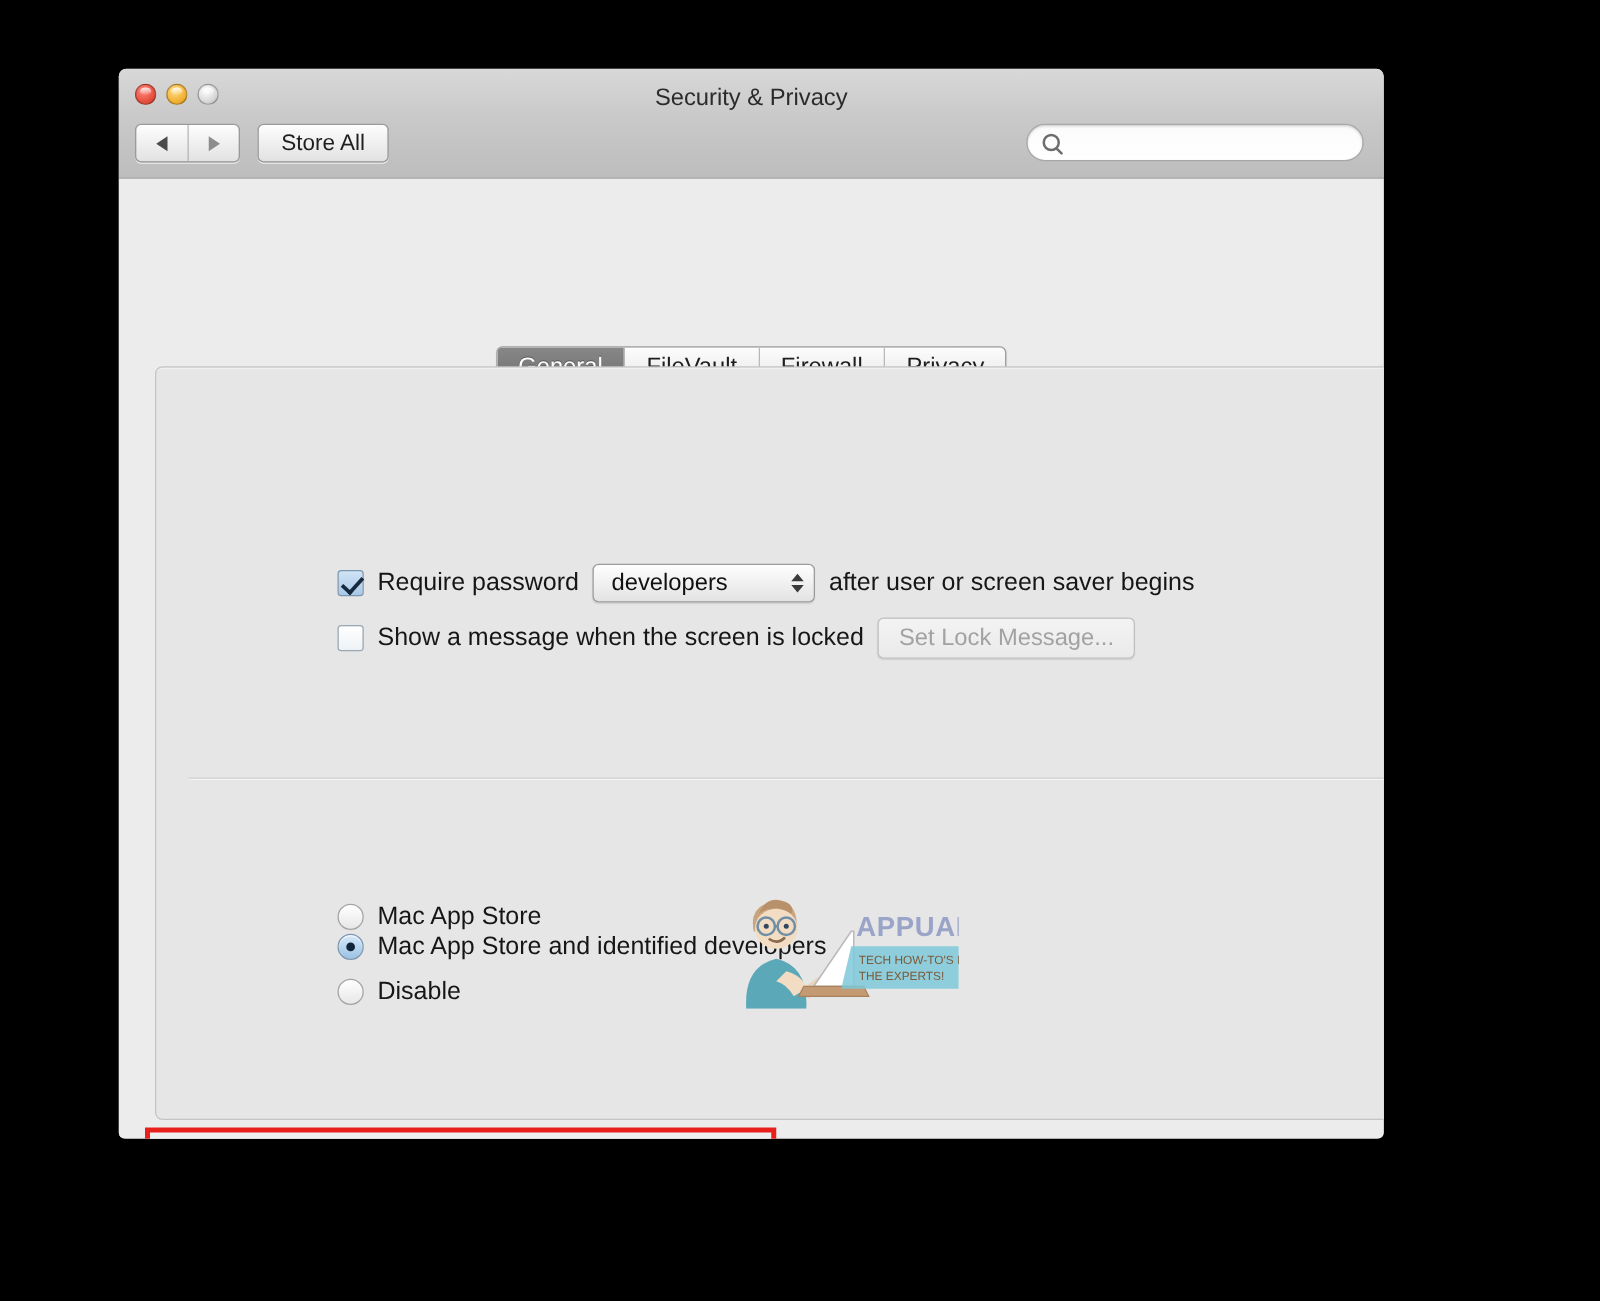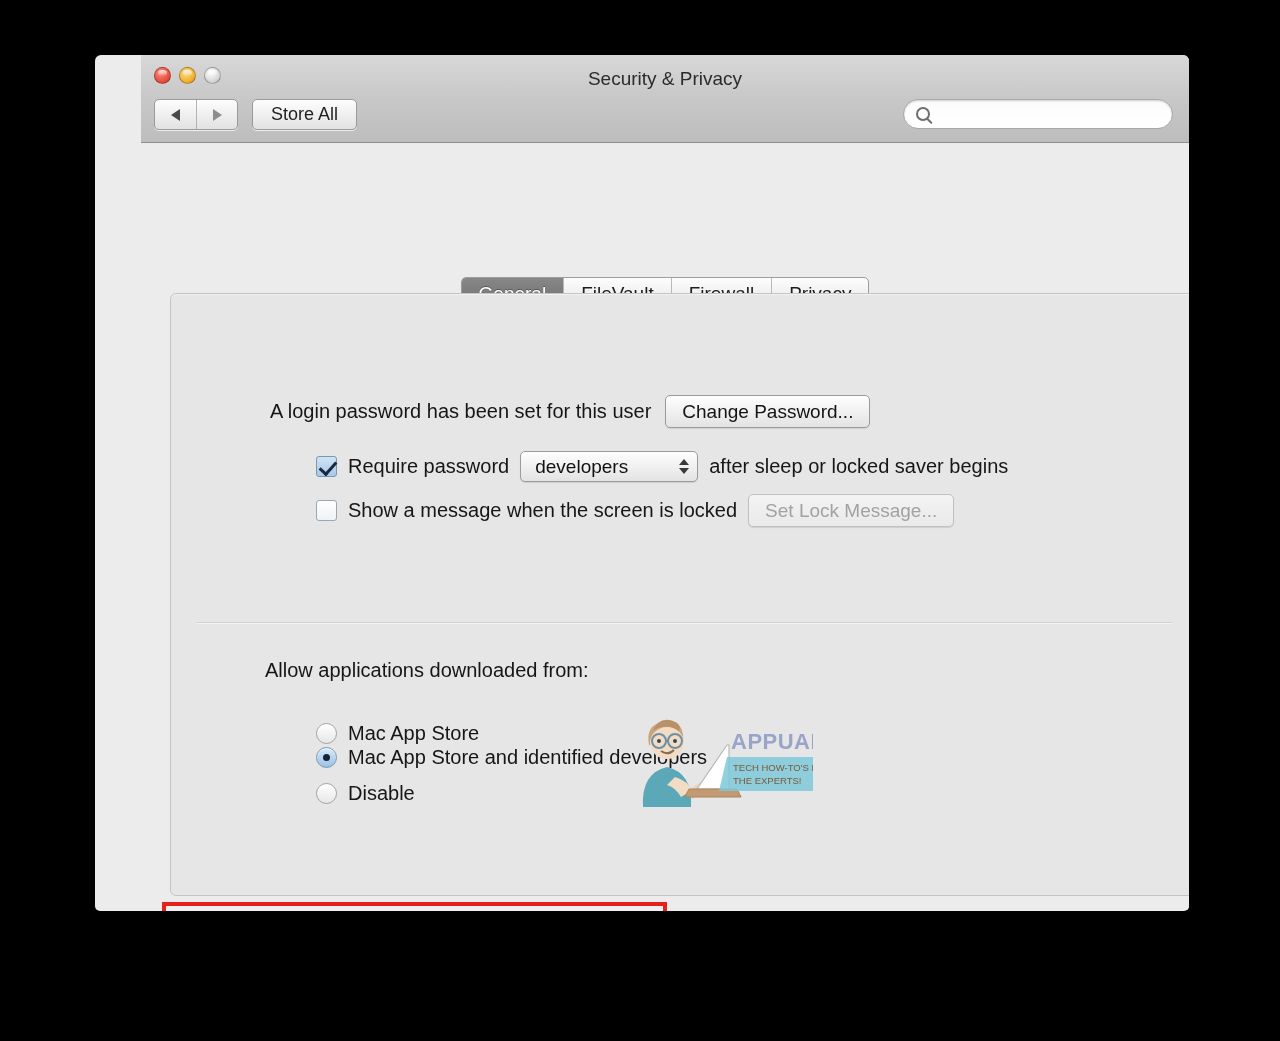--- a/index.html
+++ b/index.html
@@ -9,26 +9,25 @@
     width: 1280px; height: 1041px;
     background: #000;
     font-family: "Liberation Sans", sans-serif;
     overflow: hidden;
   }
 
   
   .window {
     position: absolute;
     left: 95px; top: 55px;
-    width: 1094px; height: 856px;
+    width: 1012px; height: 856px;
     background: #ececec;
     border-radius: 6px 6px 5px 5px;
     box-shadow: 0 5px 22px rgba(0,0,0,0.55);
     overflow: hidden;
-    padding-left: 46px;
   }
 
   
   .toolbar {
     position: relative;
     height: 88px;
     background: linear-gradient(to bottom, #d8d8d8 0%, #c9c9c9 45%, #bdbdbd 100%);
     border-bottom: 1px solid #8e8e8e;
   }
   .traffic {
@@ -298,48 +297,43 @@
       <div class="tabs">
         <div class="tab active">General</div>
         <div class="tab">FileVault</div>
         <div class="tab">Firewall</div>
         <div class="tab">Privacy</div>
       </div>
     </div>
 
     <div class="panel">
 
-      <div class="row-pass">
-        <span class="lbl">A login password has been set for this user</span>
-        <span class="btn">Change Password...</span>
-      </div>
 
       <div class="check-row r1">
         <span class="cbox on"></span>
         <span class="lbl">Require password</span>
         <span class="popup">
           <span>developers</span>
           <span class="steppers">
             <span class="st-up"></span>
               <span class="st-dn"></span>
           </span>
         </span>
-        <span class="lbl">after sleep or locked saver begins</span>
+        <span class="lbl">after user or screen saver begins</span>
       </div>
 
       <div class="check-row r2">
         <span class="cbox"></span>
         <span class="lbl">Show a message when the screen is locked</span>
         <span class="btn disabled">Set Lock Message...</span>
       </div>
 
 
       <div class="divider"></div>
 
-      <div class="lbl allow-label">Allow applications downloaded from:</div>
 
       <div class="radio-row rr1">
         <span class="radio"></span>
         <span class="lbl">Mac App Store</span>
       </div>
       <div class="radio-row rr2">
         <span class="radio on"></span>
         <span class="lbl">Mac App Store and identified developers</span>
       </div>
       <div class="radio-row rr3">

